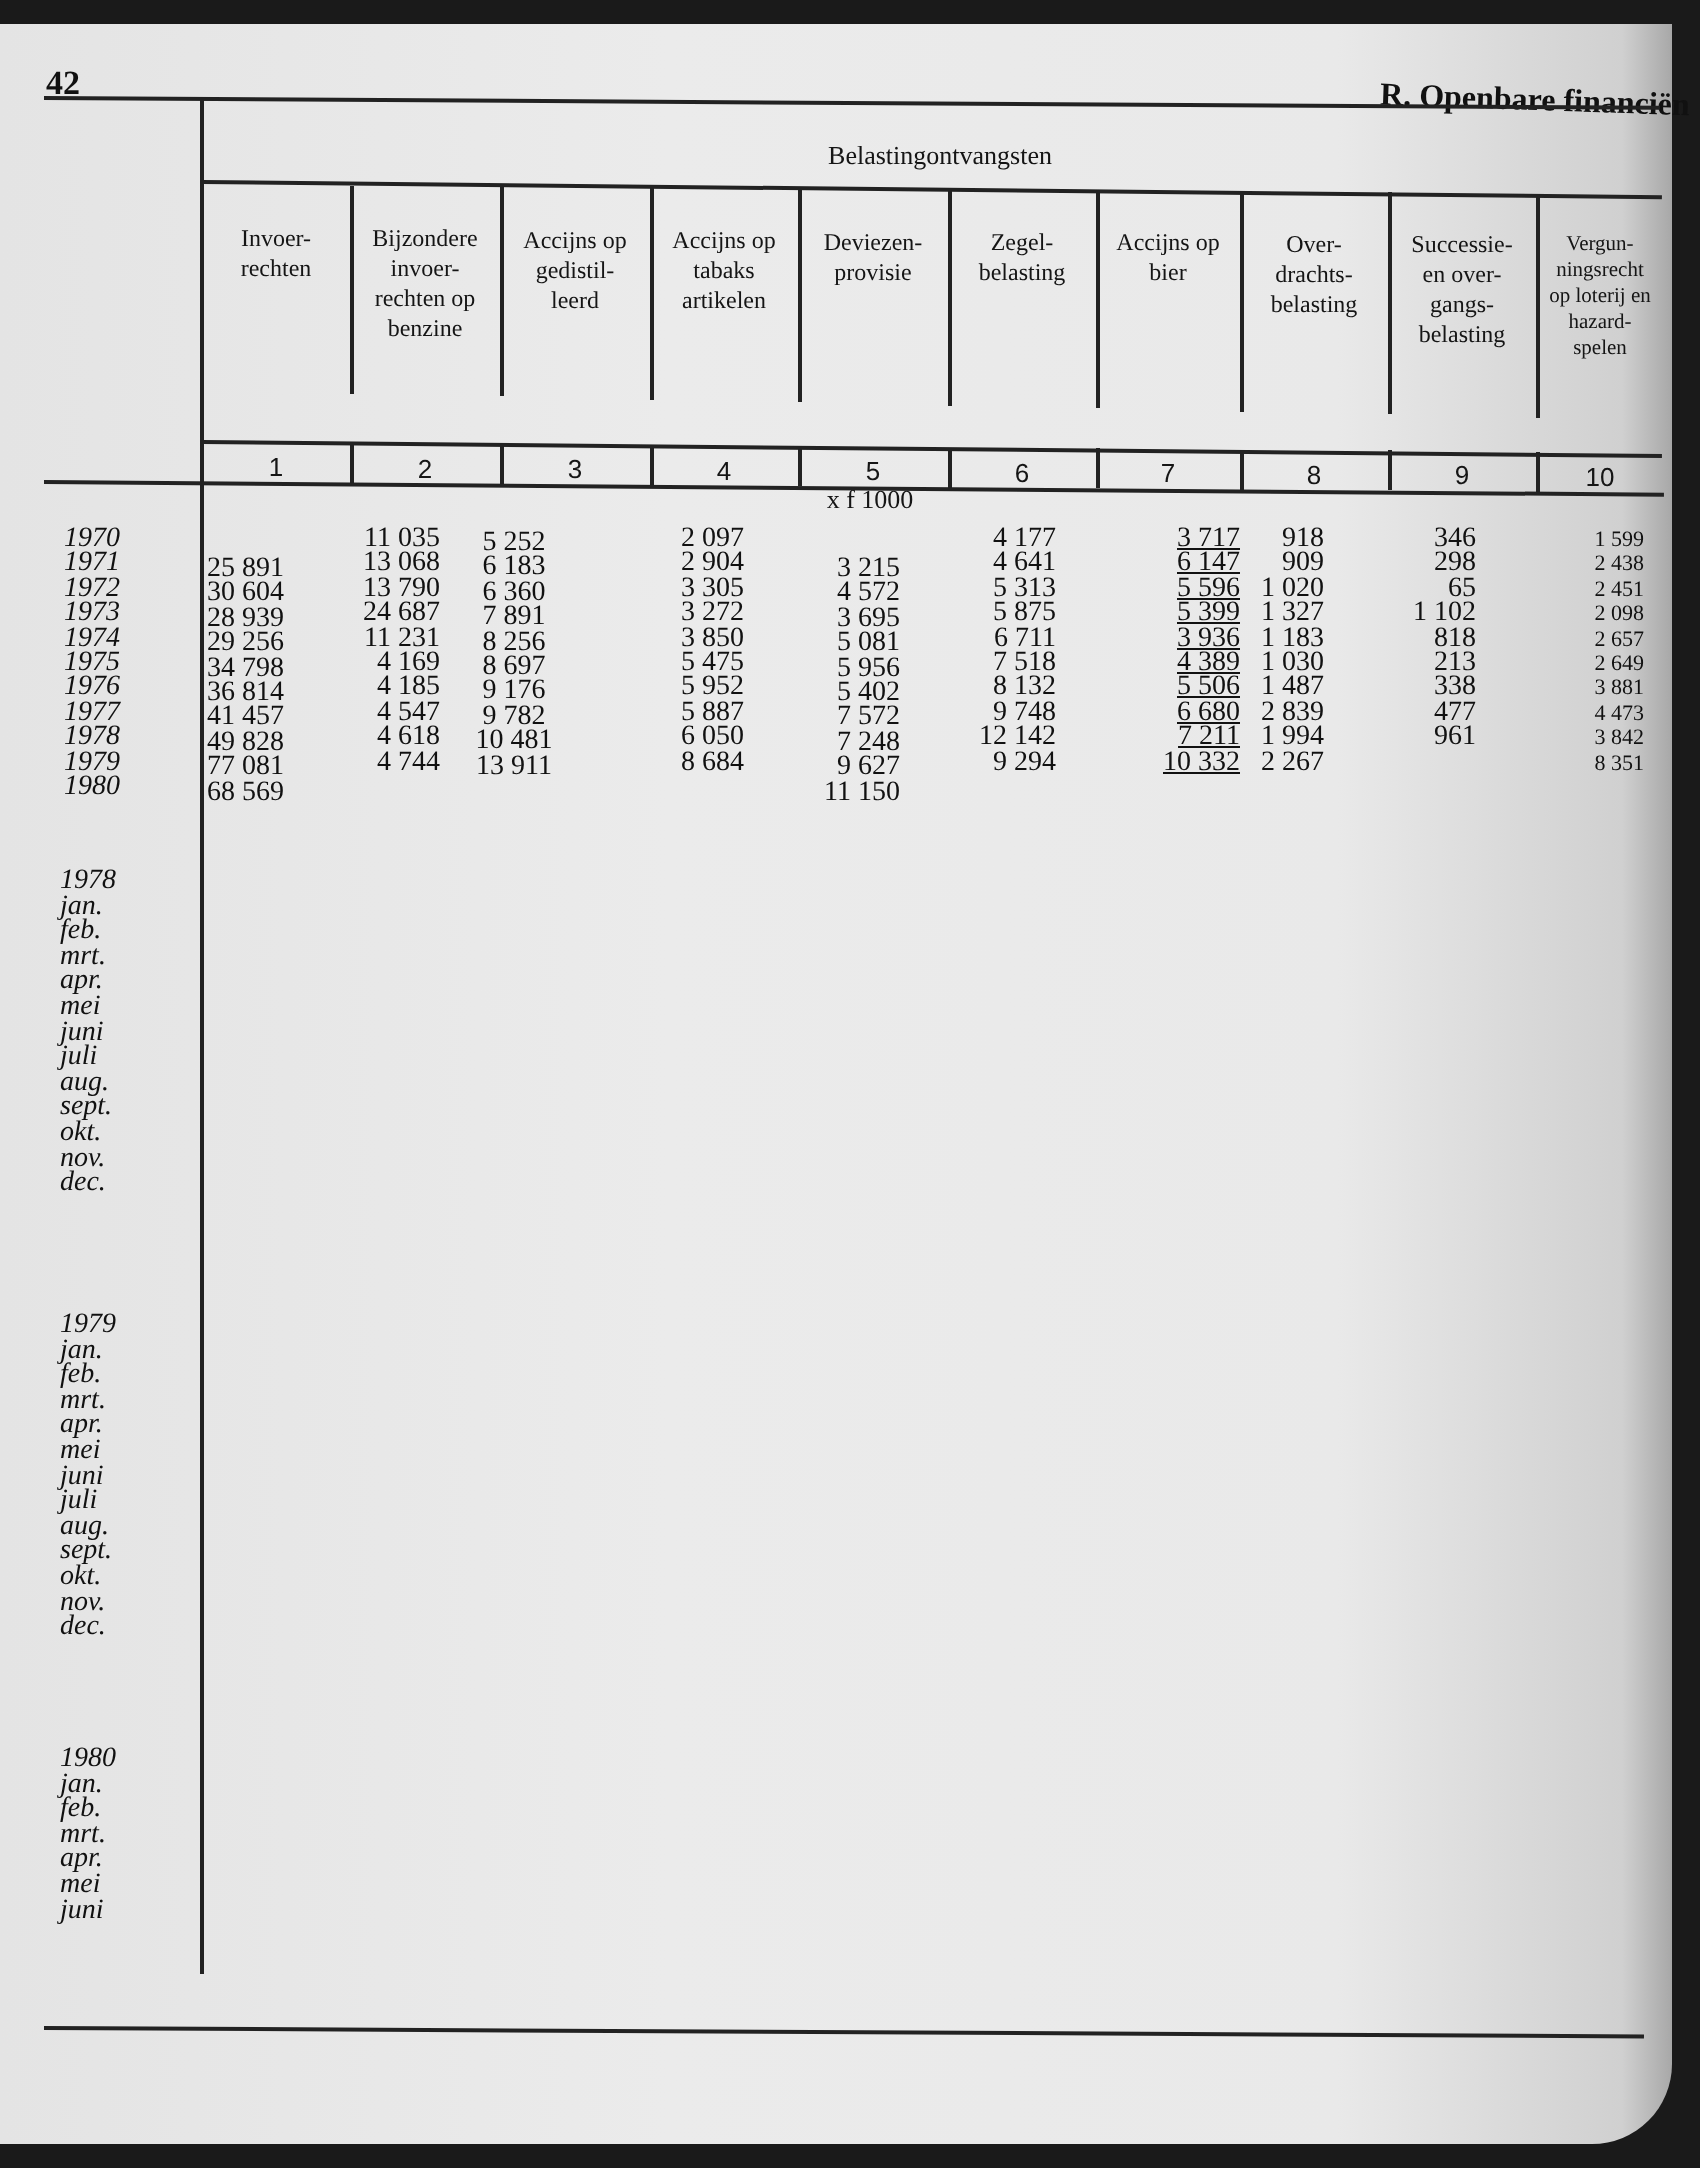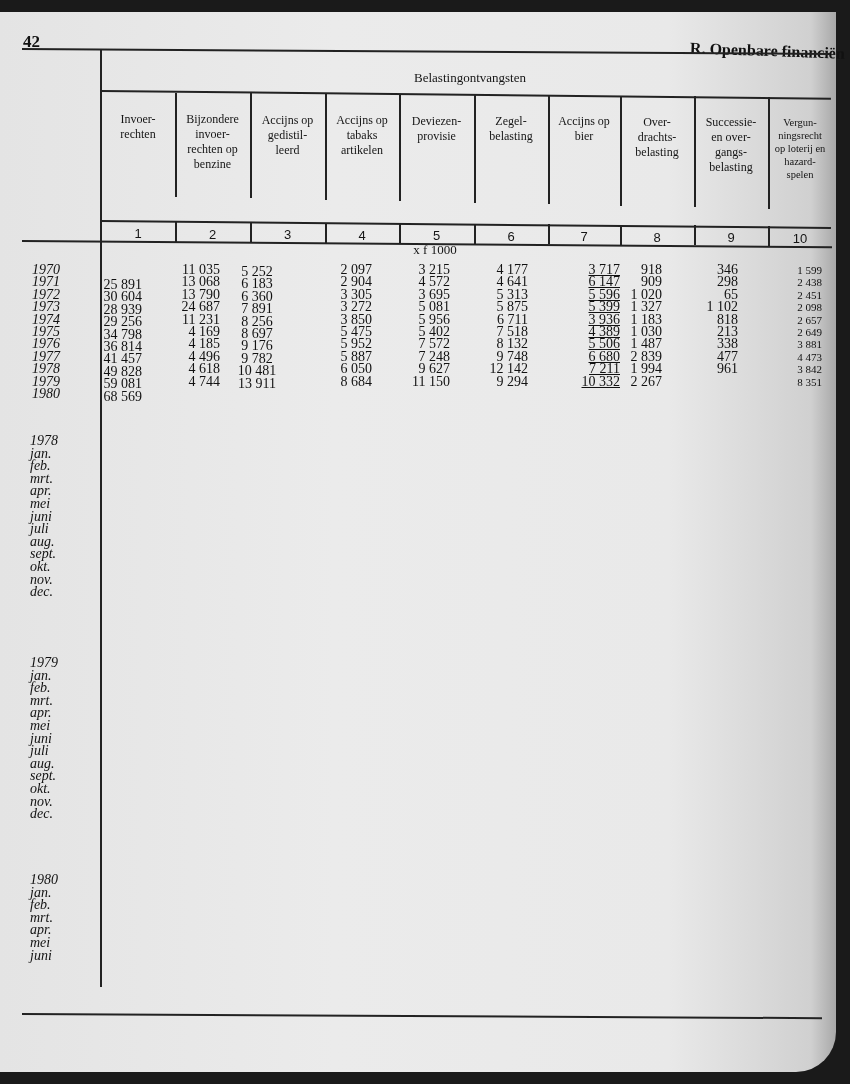--- a/index.html
+++ b/index.html
@@ -118,33 +118,33 @@
   <div id="datacols">
       <div class="num" style="left: 72px; width: 70px; top: 252px; margin-top: 15px;">
         <div>25 891</div>
         <div>30 604</div>
         <div>28 939</div>
         <div>29 256</div>
         <div>34 798</div>
         <div>36 814</div>
         <div>41 457</div>
         <div>49 828</div>
-        <div>59 081</div>
+        <div>77 081</div>
         <div>68 569</div>
         <div></div>
       </div>
       <div class="num" style="left: 150px; width: 70px; top: 252px;">
         <div>11 035</div>
         <div>13 068</div>
         <div>13 790</div>
         <div>24 687</div>
         <div>11 231</div>
         <div>4 169</div>
         <div>4 185</div>
-        <div>4 496</div>
+        <div>4 547</div>
         <div>4 618</div>
         <div>4 744</div>
         <div></div>
       </div>
       <div class="num" style="left: 222px; width: 70px; top: 254px; text-align: center;">
         <div>5 252</div>
         <div>6 183</div>
         <div>6 360</div>
         <div>7 891</div>
         <div>8 256</div>
@@ -161,21 +161,21 @@
         <div>3 305</div>
         <div>3 272</div>
         <div>3 850</div>
         <div>5 475</div>
         <div>5 952</div>
         <div>5 887</div>
         <div>6 050</div>
         <div>8 684</div>
         <div></div>
       </div>
-      <div class="num" style="left: 380px; width: 70px; top: 252px;">
+      <div class="num" style="left: 380px; width: 70px; top: 267px;">
         <div>3 215</div>
         <div>4 572</div>
         <div>3 695</div>
         <div>5 081</div>
         <div>5 956</div>
         <div>5 402</div>
         <div>7 572</div>
         <div>7 248</div>
         <div>9 627</div>
         <div>11 150</div>

